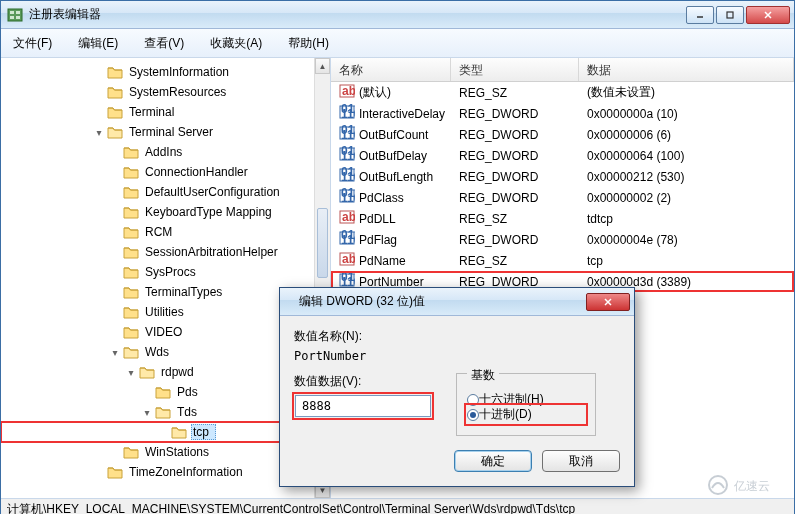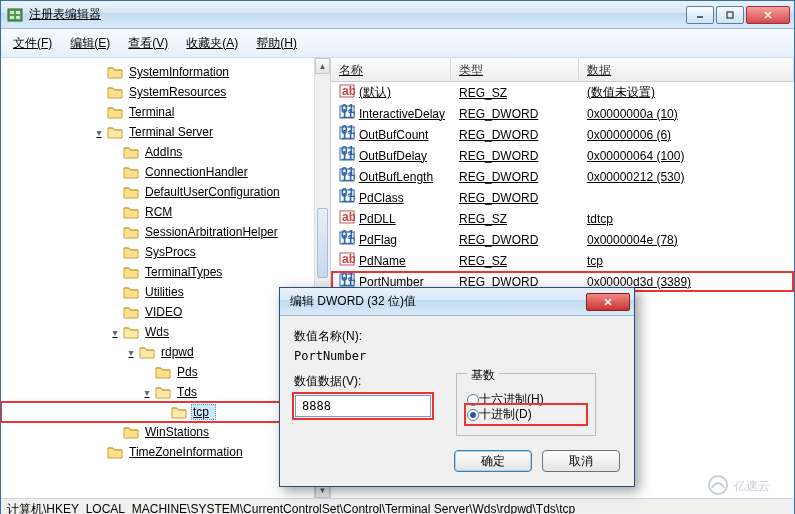--- a/index.html
+++ b/index.html
@@ -1,28 +1,28 @@
 <!DOCTYPE html>
 <html><head>
 <meta charset="utf-8">
 <style>
 * { margin: 0; padding: 0; box-sizing: border-box; font-family: "Microsoft YaHei", Tahoma, Arial, sans-serif; font-size: 12px; }
 html, body { width: 795px; height: 514px; background: #fff; overflow: hidden; }
 
-.window { width: 795px; height: 514px; border: 1px solid #3b6ea5; background: #fca5a5; position: relative; box-shadow: 0 0 3px rgba(0,0,0,0.3); text-decoration: underline; }
+.window { width: 795px; height: 514px; border: 1px solid #3b6ea5; background: #fca5a5; position: relative; box-shadow: 0 0 3px rgba(0,0,0,0.3); }
 
 .titlebar { height: 28px; background: linear-gradient(to bottom, #eaf3fb 0%, #d6e7f7 45%, #c2dbf0 46%, #d9ebf9 100%); border-bottom: 1px solid #a0b8d8; display: flex; align-items: center; padding: 0 4px 0 6px; }
 .titlebar .app-icon { width: 16px; height: 16px; margin-right: 6px; }
 .titlebar .title { flex: 1; color: #000; }
 .win-btns { display: flex; gap: 2px; }
 .win-btn { width: 28px; height: 18px; border: 1px solid #5a7ca0; border-radius: 2px; background: linear-gradient(to bottom,#f7fbff,#cde3f6); display:flex; align-items:center; justify-content:center; cursor:pointer; }
 .win-btn.close { width: 44px; background: linear-gradient(to bottom,#f5a0a0,#d44a4a); border-color:#a03030; }
 .win-btn svg { width: 10px; height: 10px; }
 
-.menubar { height: 26px; background: linear-gradient(to bottom,#f7fbff,#e7f0fb); border-bottom: 1px solid #c9d8ea; display:flex; align-items:center; padding: 14px 4px; gap: 2px; }
+.menubar { height: 26px; background: linear-gradient(to bottom,#f7fbff,#e7f0fb); border-bottom: 1px solid #c9d8ea; display:flex; align-items:center; padding: 14px 4px; gap: 10px; }
 .menu-item { padding: 2px 8px; color:#000; cursor:pointer; }
 
 .body { display:flex; height: calc(100% - 28px - 22px - 22px); }
 
 .tree-pane { width: 330px; border-right: 1px solid #c9d8ea; overflow: hidden; background:#fff; position:relative; }
 .tree { padding: 4px 0 4px 0; }
 .tree-row { display:flex; align-items:center; height: 20px; padding-left: 0; white-space: nowrap; cursor:pointer; }
 .tree-row.selected .label { background:#cde8ff; border:1px dotted #5a9bd4; padding:0 1px; }
 .expander { width: 12px; display:inline-flex; justify-content:center; color:#666; font-size:10px; }
 .folder-icon { width:16px; height:14px; margin: 0 4px 0 2px; }
@@ -48,21 +48,21 @@
 .list-row .cell-type { width:128px; }
 .list-row .cell-data { flex:1; }
 .list-row.hl { outline: 2px solid #e33; outline-offset: -2px; }
 
 .reg-icon { width:16px; height:16px; flex-shrink:0; }
 
 .statusbar { height: 22px; background:#f0f0f0; border-top:1px solid #c9d8ea; display:flex; align-items:center; padding: 0 6px; color:#000; }
 
 
 .dialog { position:absolute; left: 278px; top: 286px; width: 356px; background:#f0f0f0; border:1px solid #2a4d7a; box-shadow: 4px 4px 12px rgba(0,0,0,0.4); z-index: 50; }
-.dlg-title { height: 28px; background: linear-gradient(to bottom,#eaf3fb 0%,#d6e7f7 45%,#c2dbf0 46%,#d9ebf9 100%); border-bottom:1px solid #a0b8d8; display:flex; align-items:center; padding: 0 4px 0 10px; }
+.dlg-title { height: 28px; background: linear-gradient(to bottom,#eaf3fb 0%,#d6e7f7 45%,#c2dbf0 46%,#d9ebf9 100%); border-bottom:1px solid #a0b8d8; display:flex; align-items:center; padding: 0 4px 0 19px; }
 .dlg-title .t { flex:1; color:#000; }
 .dlg-close { width:44px; height:18px; background: linear-gradient(to bottom,#e88,#c33); border:1px solid #802020; border-radius:2px; display:flex; align-items:center; justify-content:center; cursor:pointer; }
 .dlg-body { padding: 12px 14px 14px 14px; }
 .dlg-label { margin-bottom: 4px; color:#000; }
 .dlg-static { margin-bottom: 10px; color:#000; font-family: SimSun, monospace; }
 .dlg-row { display:flex; align-items:flex-start; gap: 24px; }
 .dlg-input-wrap { }
 .dlg-input { width: 136px; height: 22px; border:1px solid #7a9ac0; padding: 2px 6px; font-family: SimSun, monospace; }
 .dlg-input-wrap.hl { outline:2px solid #e33; padding: 1px; }
 .fieldset { border:1px solid #bbb; padding: 6px 10px 8px 10px; width: 140px; }
@@ -181,20 +181,28 @@
               <path d="M1 3 h5 l1.5 2 H15" fill="none" stroke="#c9a23a"></path>
             </svg>
             <span class="label">DefaultUserConfiguration</span>
           </div>
           <div class="tree-row indent-1">
             <span class="expander"></span>
             <svg class="folder-icon" viewBox="0 0 16 14">
               <path d="M1 3 h5 l1.5 2 H15 v8 H1 Z" fill="#ffe08a" stroke="#c9a23a"></path>
               <path d="M1 3 h5 l1.5 2 H15" fill="none" stroke="#c9a23a"></path>
             </svg>
+            <span class="label">KeyboardType Mapping</span>
+          </div>
+          <div class="tree-row indent-1">
+            <span class="expander"></span>
+            <svg class="folder-icon" viewBox="0 0 16 14">
+              <path d="M1 3 h5 l1.5 2 H15 v8 H1 Z" fill="#ffe08a" stroke="#c9a23a"></path>
+              <path d="M1 3 h5 l1.5 2 H15" fill="none" stroke="#c9a23a"></path>
+            </svg>
             <span class="label">RCM</span>
           </div>
           <div class="tree-row indent-1">
             <span class="expander"></span>
             <svg class="folder-icon" viewBox="0 0 16 14">
               <path d="M1 3 h5 l1.5 2 H15 v8 H1 Z" fill="#ffe08a" stroke="#c9a23a"></path>
               <path d="M1 3 h5 l1.5 2 H15" fill="none" stroke="#c9a23a"></path>
             </svg>
             <span class="label">SessionArbitrationHelper</span>
           </div>
@@ -362,20 +370,21 @@
           <div class="list-row">
             <div class="cell cell-name">
               <span><svg class="reg-icon" viewBox="0 0 16 16">
                   <rect x="1" y="2" width="14" height="12" fill="#fff" stroke="#36a"></rect>
                   <text x="2" y="9" font-size="6" fill="#36a" font-weight="bold">011</text>
                   <text x="2" y="14" font-size="6" fill="#36a" font-weight="bold">110</text>
                 </svg></span>
               <span>PdClass</span>
             </div>
             <div class="cell cell-type">REG_DWORD</div>
+            <div class="cell cell-data">0x00000002 (2)</div>
           </div>
           <div class="list-row">
             <div class="cell cell-name">
               <span><svg class="reg-icon" viewBox="0 0 16 16">
                   <rect x="1" y="2" width="14" height="12" fill="#fff" stroke="#b55"></rect>
                   <text x="3" y="12" font-size="8" fill="#c44" font-weight="bold">ab</text>
                 </svg></span>
               <span>PdDLL</span>
             </div>
             <div class="cell cell-type">REG_SZ</div>

